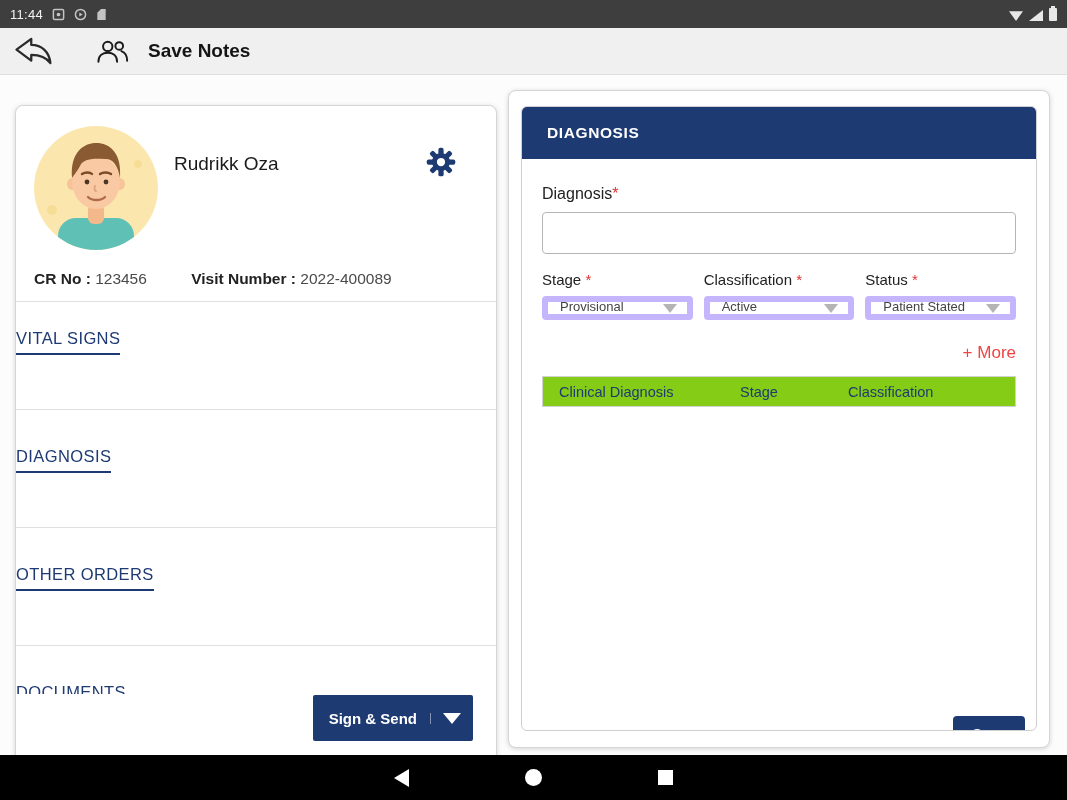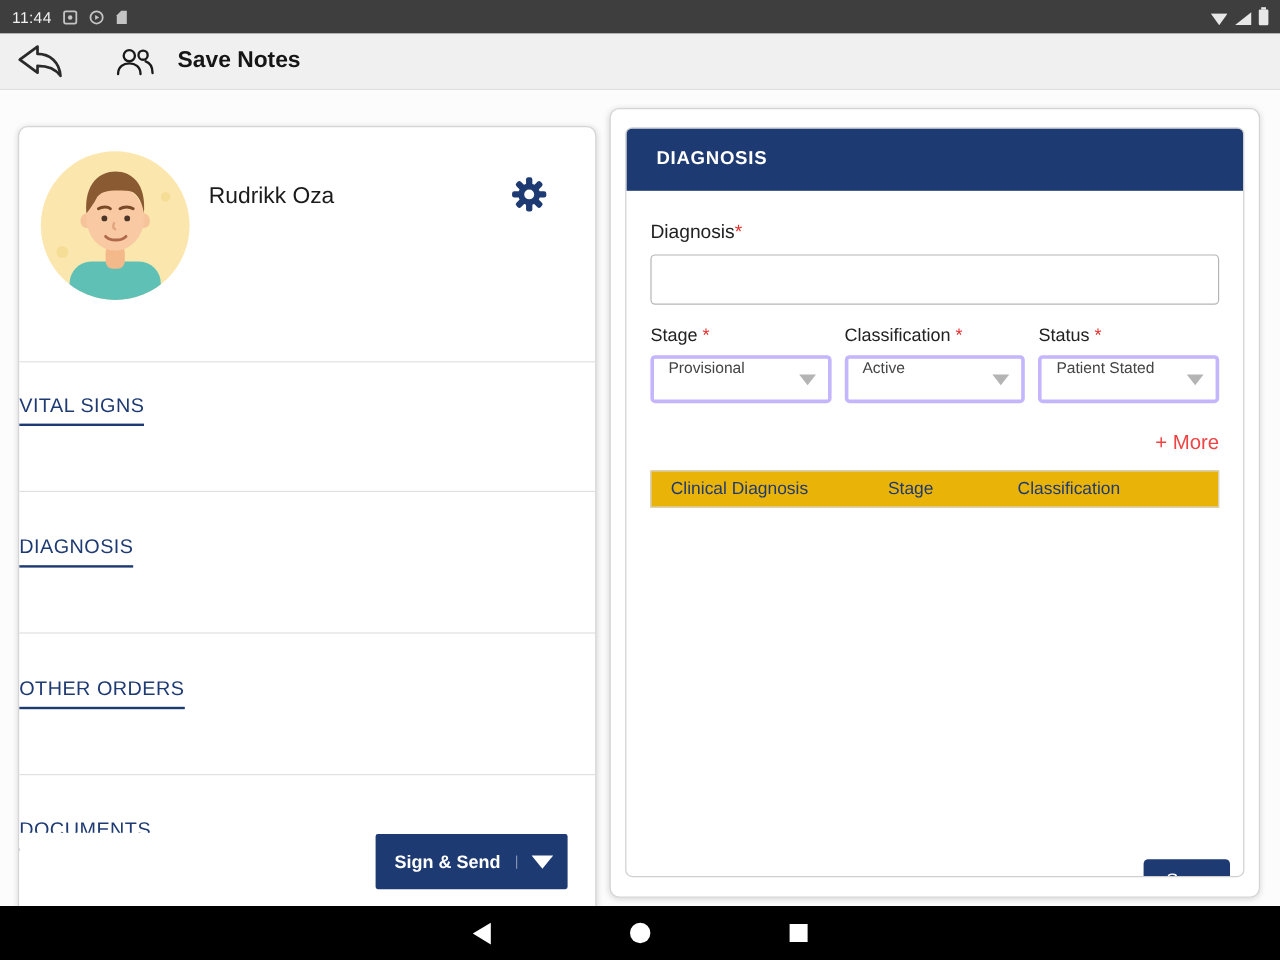--- a/index.html
+++ b/index.html
@@ -97,31 +97,31 @@
   .field-label { margin-top:26px; font-size:16px; color:#222; }
   .req { color:#e53030; }
   .diagnosis-input {
     margin-top:9px; width:100%; height:42px; border:1px solid #b5b5b5; border-radius:4px;
     font-size:14px; padding:0 12px; font-family:"Liberation Sans", sans-serif; background:#fff;
   }
   .select-row-labels { margin-top:17px; display:flex; gap:11px; }
   .select-row-labels > div { flex:1; font-size:15px; color:#222; }
   .select-row { margin-top:8px; display:flex; gap:11px; }
   .select-box {
-    flex:1; height:40px; border:3px solid #c4b5fd; border-radius:4px; background:#fff;
-    display:flex; align-items:flex-start; padding:0 12px; font-size:13px; color:#444;
+    flex:1; height:24px; border:6px solid #c4b5fd; border-radius:4px; background:#fff;
+    display:flex; align-items:flex-end; padding:0 12px; font-size:13px; color:#444;
     position:relative; cursor:pointer;
   }
   .caret-down-gray {
     position:absolute; right:10px; top:50%; margin-top:-4px;
     width:0; height:0; border-left:7px solid transparent; border-right:7px solid transparent; border-top:9px solid #b4b4b4;
   }
   .more-link { margin-top:23px; text-align:right; color:#ef4444; font-size:17px; cursor:pointer; }
   .diag-table-header {
-    margin-top:13px; height:31px; background:#eab308; border:1px solid #d2d2d2;
+    margin-top:13px; height:31px; background:#84cc16; border:1px solid #d2d2d2;
     display:flex; align-items:center; font-size:14.5px; color:#1e3a72;
   }
   .th-col1 { padding-left:16px; width:197px; }
   .th-col2 { width:108px; }
   .th-col3 { flex:1; }
   .save-btn {
     position:absolute; right:11px; bottom:8px; width:72px; height:34px;
     background:#1e3a72; color:#fff; border:none; border-radius:4px; font-size:15px;
     font-family:"Liberation Sans", sans-serif; cursor:pointer;
   }
@@ -212,20 +212,26 @@
           <g fill="#1e3a72">
             <rect x="16.5" y="1" width="7" height="38" rx="2.5"></rect>
             <rect x="16.5" y="1" width="7" height="38" rx="2.5" transform="rotate(45 20 20)"></rect>
             <rect x="16.5" y="1" width="7" height="38" rx="2.5" transform="rotate(90 20 20)"></rect>
             <rect x="16.5" y="1" width="7" height="38" rx="2.5" transform="rotate(135 20 20)"></rect>
             <circle cx="20" cy="20" r="12"></circle>
           </g>
           <circle cx="20" cy="20" r="5.5" fill="#fff"></circle>
         </svg>
       </span>
+      <div class="patient-ids">
+        <span class="id-label">CR No :</span>
+        <span class="id-value">123456</span>
+        <span class="id-label visit-label">Visit Number :</span>
+        <span class="id-value">2022-400089</span>
+      </div>
 
       <div class="sections">
         <div class="section">
           <span class="section-label">VITAL SIGNS</span>
         </div>
         <div class="section">
           <span class="section-label">DIAGNOSIS</span>
         </div>
         <div class="section">
           <span class="section-label">OTHER ORDERS</span>

